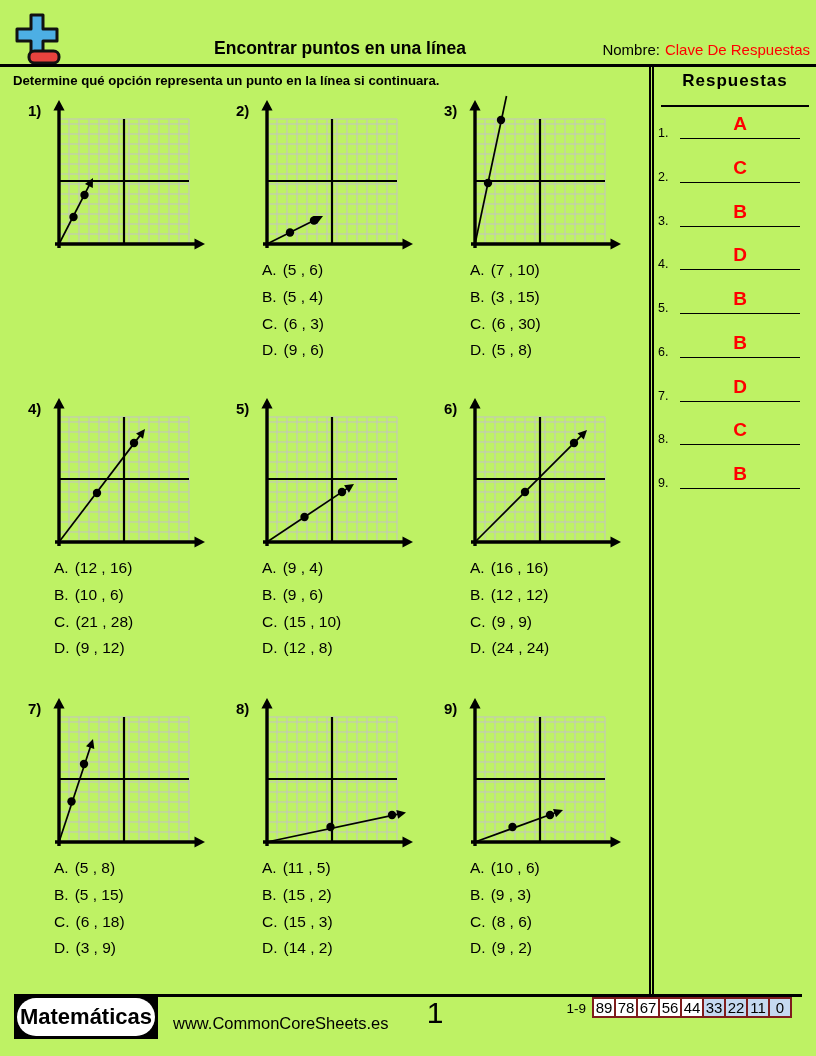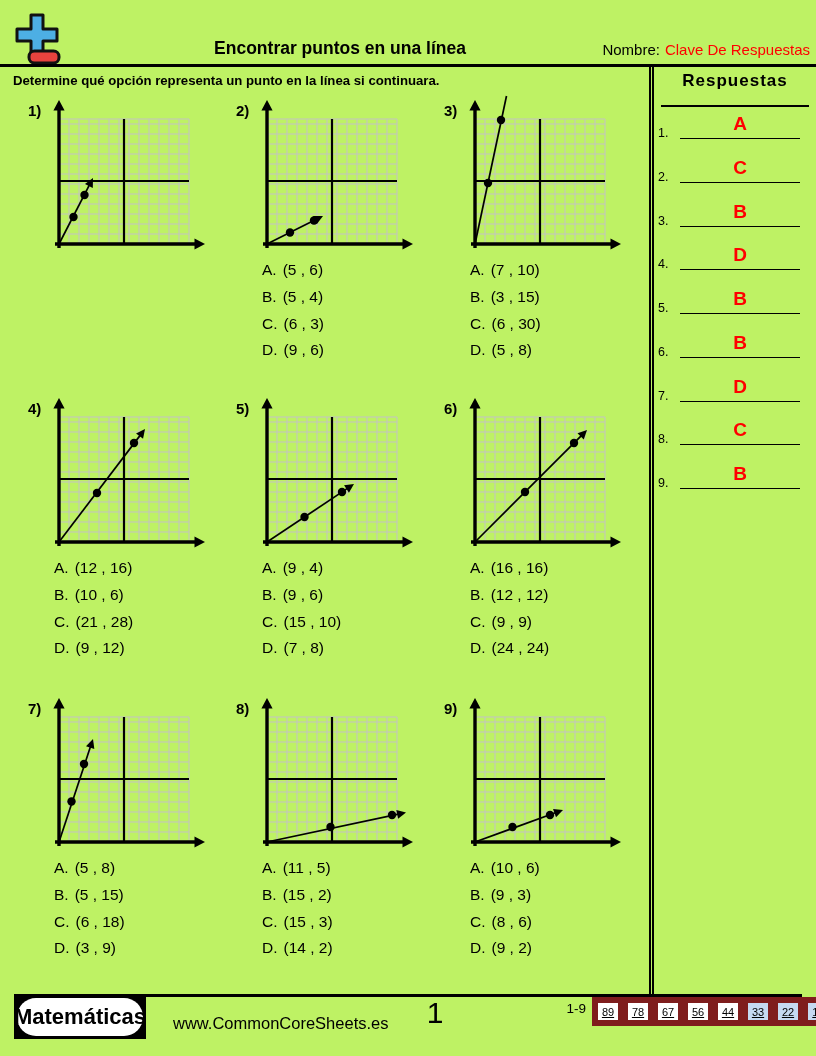--- a/index.html
+++ b/index.html
@@ -33,30 +33,30 @@
   svg.graph{position:absolute;left:27px;top:-2px;width:160px;height:156px;overflow:visible;}
   .gl{stroke:#c3c3c3;stroke-width:1;}
   .boldline{stroke:#000;stroke-width:2.2;}
   .axis{stroke:#000;stroke-width:3.4;}
   .ray{stroke:#000;stroke-width:1.7;}
   .opts{position:absolute;left:34px;top:157px;font-size:15.5px;line-height:26.8px;}
   .opt-letter{margin-right:6px;}
 
   
   .footer-rule{position:absolute;left:14px;top:994px;width:788px;height:3px;background:#000;}
-  .badge{position:absolute;left:14px;top:995px;width:132px;height:44px;background:#000;}
+  .badge{position:absolute;left:14px;top:995px;width:144px;height:44px;background:#000;}
   .badge-pill{position:absolute;left:3px;top:3px;right:3px;bottom:3px;background:#fff;
               border-radius:22px;display:flex;align-items:center;justify-content:center;
               font-weight:bold;font-size:22px;}
   .website{position:absolute;left:173px;top:1014px;font-size:16.5px;}
   .pagenum{position:absolute;left:390px;top:996px;width:90px;text-align:center;font-size:30px;}
   .score-label{position:absolute;left:548px;top:1001px;width:38px;text-align:right;font-size:13.5px;}
   .score-row{position:absolute;left:592px;top:997px;display:flex;}
-  .score-cell{width:20px;height:17px;border:6px solid #7f1d1d;margin-left:-2px;display:flex;
-              align-items:center;justify-content:center;font-size:11px;background:#fff;text-decoration:underline;}
+  .score-cell{width:20px;height:17px;border:2px solid #7f1d1d;margin-left:-2px;display:flex;
+              align-items:center;justify-content:center;font-size:15px;background:#fff;}
   .score-cell:first-child{margin-left:0;}
   .score-cell.hl{background:var(--score-hl);}
 </style>
 </head>
 <body>
 
 <div class="page">
 
   <svg class="logo" viewBox="0 0 48 53">
     <path d="M17 3 h12 v14 h14 v12 h-14 v14 h-12 v-14 H3 V17 h14 Z" fill="#4dafe4" stroke="#111" stroke-width="3" stroke-linejoin="round"></path>
@@ -378,21 +378,21 @@
         <line class="axis" x1="12" y1="140" x2="12" y2="2"></line>
         <polygon points="12,-8 6.4,2.5 17.6,2.5"></polygon>
         <line class="axis" x1="8" y1="136" x2="150" y2="136"></line>
         <polygon points="158,136 147.5,130.4 147.5,141.6"></polygon>
       </g>
     </svg>
     <div class="opts">
           <div><span class="opt-letter">A.</span><span>(9 , 4)</span></div>
           <div><span class="opt-letter">B.</span><span>(9 , 6)</span></div>
           <div><span class="opt-letter">C.</span><span>(15 , 10)</span></div>
-          <div><span class="opt-letter">D.</span><span>(7 , 8)</span></div>
+          <div><span class="opt-letter">D.</span><span>(12 , 8)</span></div>
         </div>
   </div>
       <div class="problem" style="left: 436px; top: 398px;">
     <div class="p-num">6)</div>
     <svg class="graph" viewBox="0 -10 160 156">
       <g class="grid-g">
             <line x1="12" y1="11" x2="12" y2="136" class="gl" style="stroke: rgb(195, 195, 195);"></line>
             <line x1="22" y1="11" x2="22" y2="136" class="gl" style="stroke: rgb(195, 195, 195);"></line>
             <line x1="32" y1="11" x2="32" y2="136" class="gl" style="stroke: rgb(195, 195, 195);"></line>
             <line x1="42" y1="11" x2="42" y2="136" class="gl" style="stroke: rgb(195, 195, 195);"></line>

